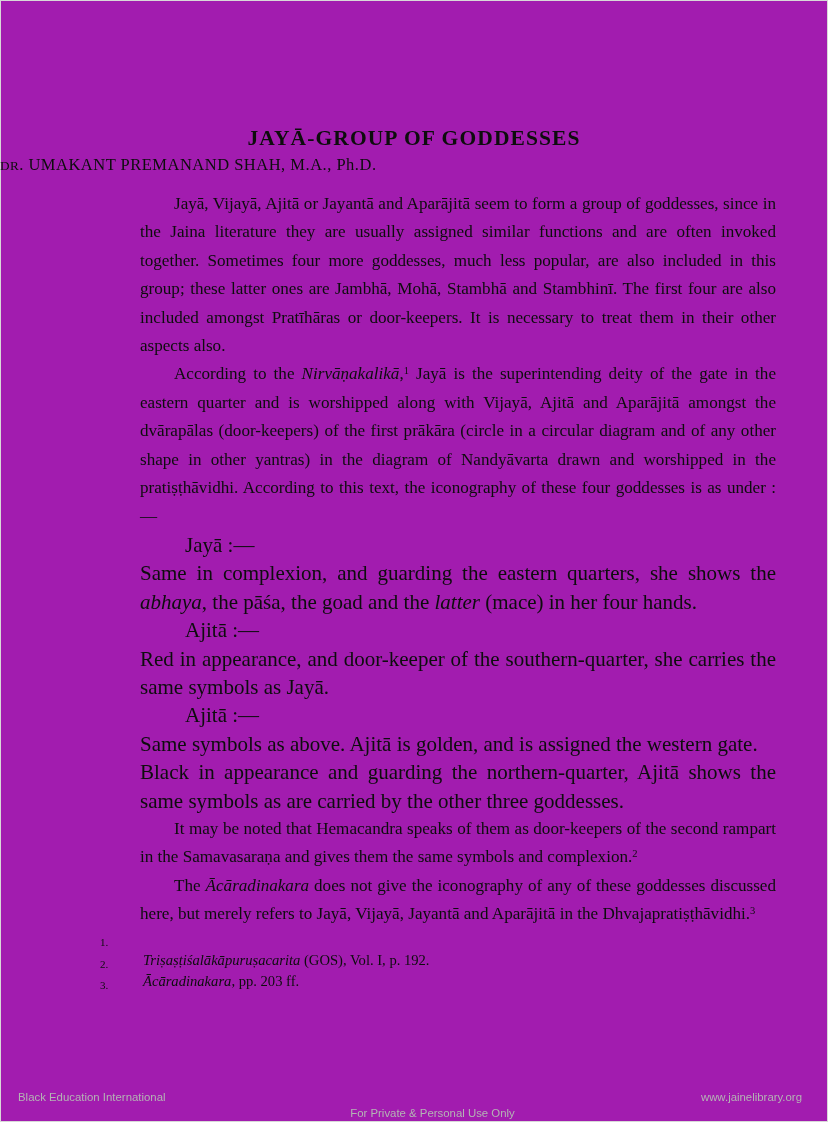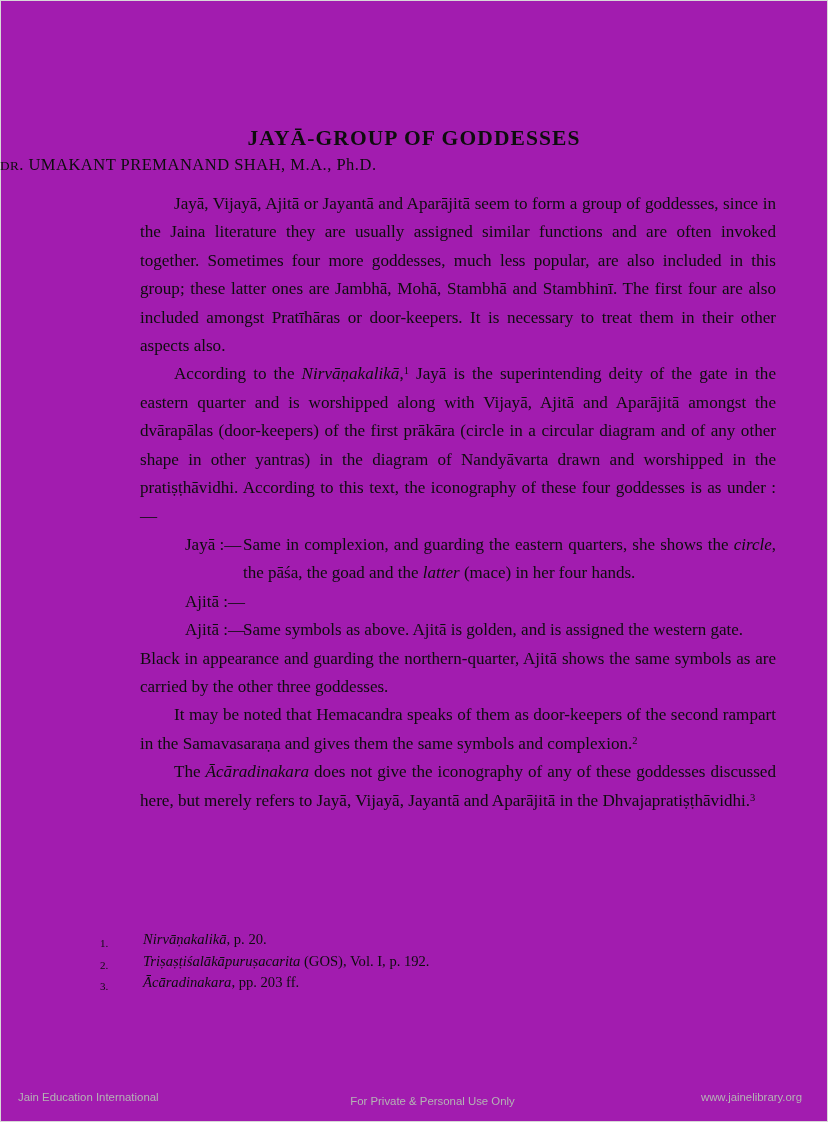--- a/index.html
+++ b/index.html
@@ -77,22 +77,23 @@
 
   
   .deflist {
     margin: 0;
     padding: 0;
     width: 636px;
   }
   .defrow {
     display: flex;
     align-items: flex-start;
-    font-size: 17px;
+    font-size: 21px;
     line-height: 28.4px;
+    flex-direction: column;
   }
   .defterm {
     flex: 0 0 auto;
     width: 103px;
     padding-left: 45px;
     box-sizing: border-box;
     white-space: nowrap;
   }
   .defterm.wide {
     width: 148px;
@@ -142,21 +143,21 @@
     font-family: "Liberation Sans", "DejaVu Sans", sans-serif;
     font-size: 11.4px;
     color: #b4b4b4;
   }
   .footer .f-left {
     position: absolute;
     left: 18px; top: 0;
   }
   .footer .f-center {
     position: absolute;
-    left: 0; right: 0; top: 4px;
+    left: 0; right: 0; top: 16px;
     text-align: center;
     padding-left: 37px;
   }
   .footer .f-right {
     position: absolute;
     right: 26px; top: 0;
   }
 </style>
 </head>
 <body>
@@ -171,25 +172,26 @@
   <div class="body-col">
 
     <p class="para"><span>Jayā, Vijayā, Ajitā or Jayantā and Aparājitā seem to form a group of goddesses, since in the Jaina literature they are usually assigned similar functions and are often invoked together.  Sometimes four more goddesses, much less popular, are also included in this group; these latter ones are Jambhā, Mohā, Stambhā and Stambhinī.  The first four are also included amongst Pratīhāras or door-keepers.  It is necessary to treat them in their other aspects also.</span></p>
 
     <p class="para"><span>According to the </span><i>Nirvāṇakalikā</i><span>,</span><sup class="fn">1</sup><span> Jayā is the superintending deity of the gate in the eastern quarter and is worshipped along with Vijayā, Ajitā and Aparājitā amongst the dvārapālas (door-keepers) of the first prākāra (circle in a circular diagram and of any other shape in other yantras) in the diagram of Nandyāvarta drawn and worshipped in the pratiṣṭhāvidhi. According to this text, the iconography of these four goddesses is as under :—</span></p>
 
     <div class="deflist">
 
       <div class="defrow">
         <div class="defterm">Jayā :—</div>
-        <div class="defdesc"><span>Same in complexion, and guarding the eastern quarters, she shows the </span><i>circle</i><span>, the pāśa, the goad and the </span><i>latter</i><span> (mace) in her four hands.</span></div>
+        <div class="defdesc"><span>Same in complexion, and guarding the eastern quarters, she shows the </span><i>abhaya</i><span>, the pāśa, the goad and the </span><i>latter</i><span> (mace) in her four hands.</span></div>
       </div>
 
       <div class="defrow">
         <div class="defterm">Ajitā :—</div>
+        <div class="defdesc">Red in appearance, and door-keeper of the southern-quarter, she carries the same symbols as Jayā.</div>
       </div>
 
       <div class="defrow">
         <div class="defterm">Ajitā :—</div>
         <div class="defdesc">Same symbols as above.  Ajitā is golden, and is assigned the western gate.</div>
       </div>
 
       <div class="defrow wide">
         <div class="defdesc">Black in appearance and guarding the northern-quarter, Ajitā shows the same symbols as are carried by the other three goddesses.</div>
       </div>
@@ -199,31 +201,30 @@
     <p class="para"><span>It may be noted that Hemacandra speaks of them as door-keepers of the second rampart in the Samavasaraṇa and gives them the same symbols and complexion.</span><sup class="fn">2</sup></p>
 
     <p class="para"><span>The </span><i>Ācāradinakara</i><span> does not give the iconography of any of these goddesses discussed here, but merely refers to Jayā, Vijayā, Jayantā and Aparājitā in the Dhvajapratiṣṭhāvidhi.</span><sup class="fn">3</sup></p>
 
 
   </div>
 
   <div class="footnotes">
     <div class="fnrow">
       <div class="fnnum">1.</div>
-      <div class="fntext"><span class="ttl">Nirvāṇakalikā</span><span>, p. 20.</span></div>
     </div>
     <div class="fnrow">
       <div class="fnnum">2.</div>
       <div class="fntext"><span class="ttl">Triṣaṣṭiśalākāpuruṣacarita</span><span> (GOS), Vol. I, p. 192.</span></div>
     </div>
     <div class="fnrow">
       <div class="fnnum">3.</div>
       <div class="fntext"><span class="ttl">Ācāradinakara</span><span>, pp. 203 ff.</span></div>
     </div>
   </div>
 
   <div class="footer">
-    <div class="f-left">Jain Education International</div>
+    <div class="f-left">Black Education International</div>
     <div class="f-center">For Private &amp; Personal Use Only</div>
     <div class="f-right">www.jainelibrary.org</div>
   </div>
 
 </div>
 
 </body></html>

